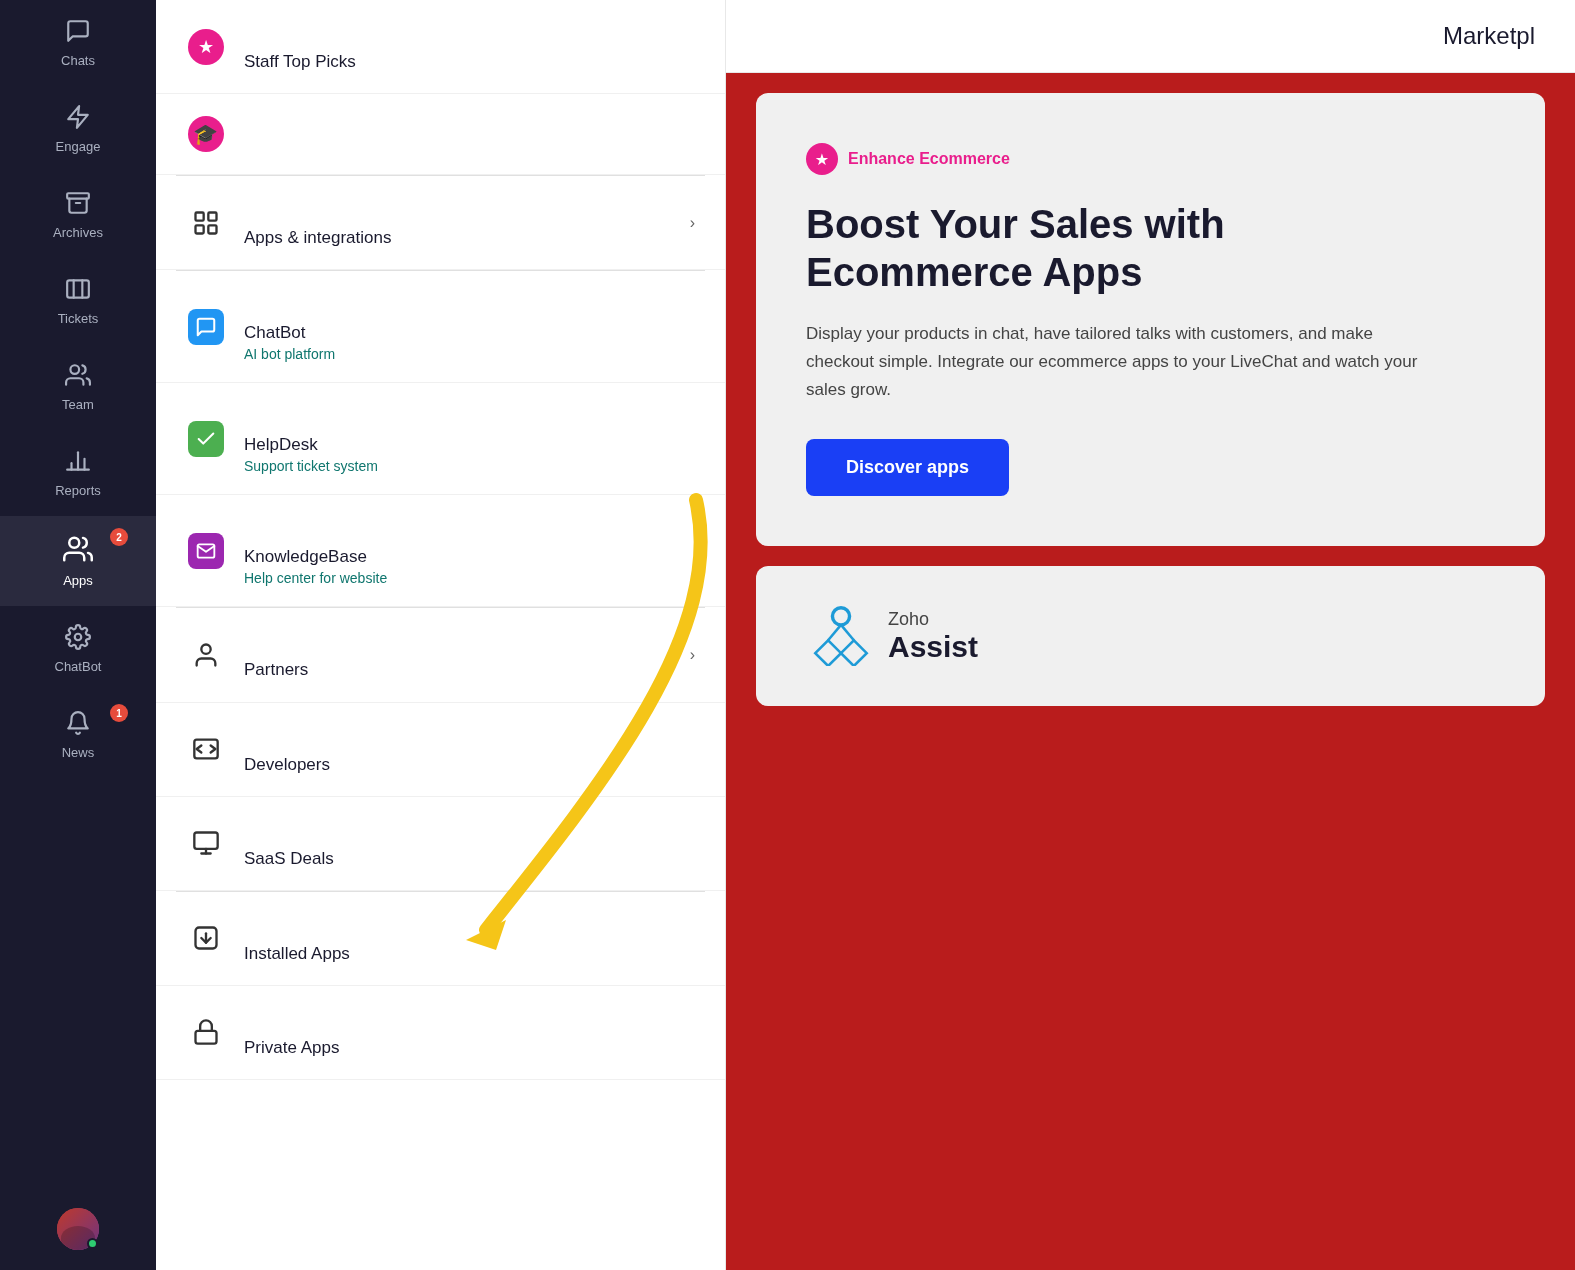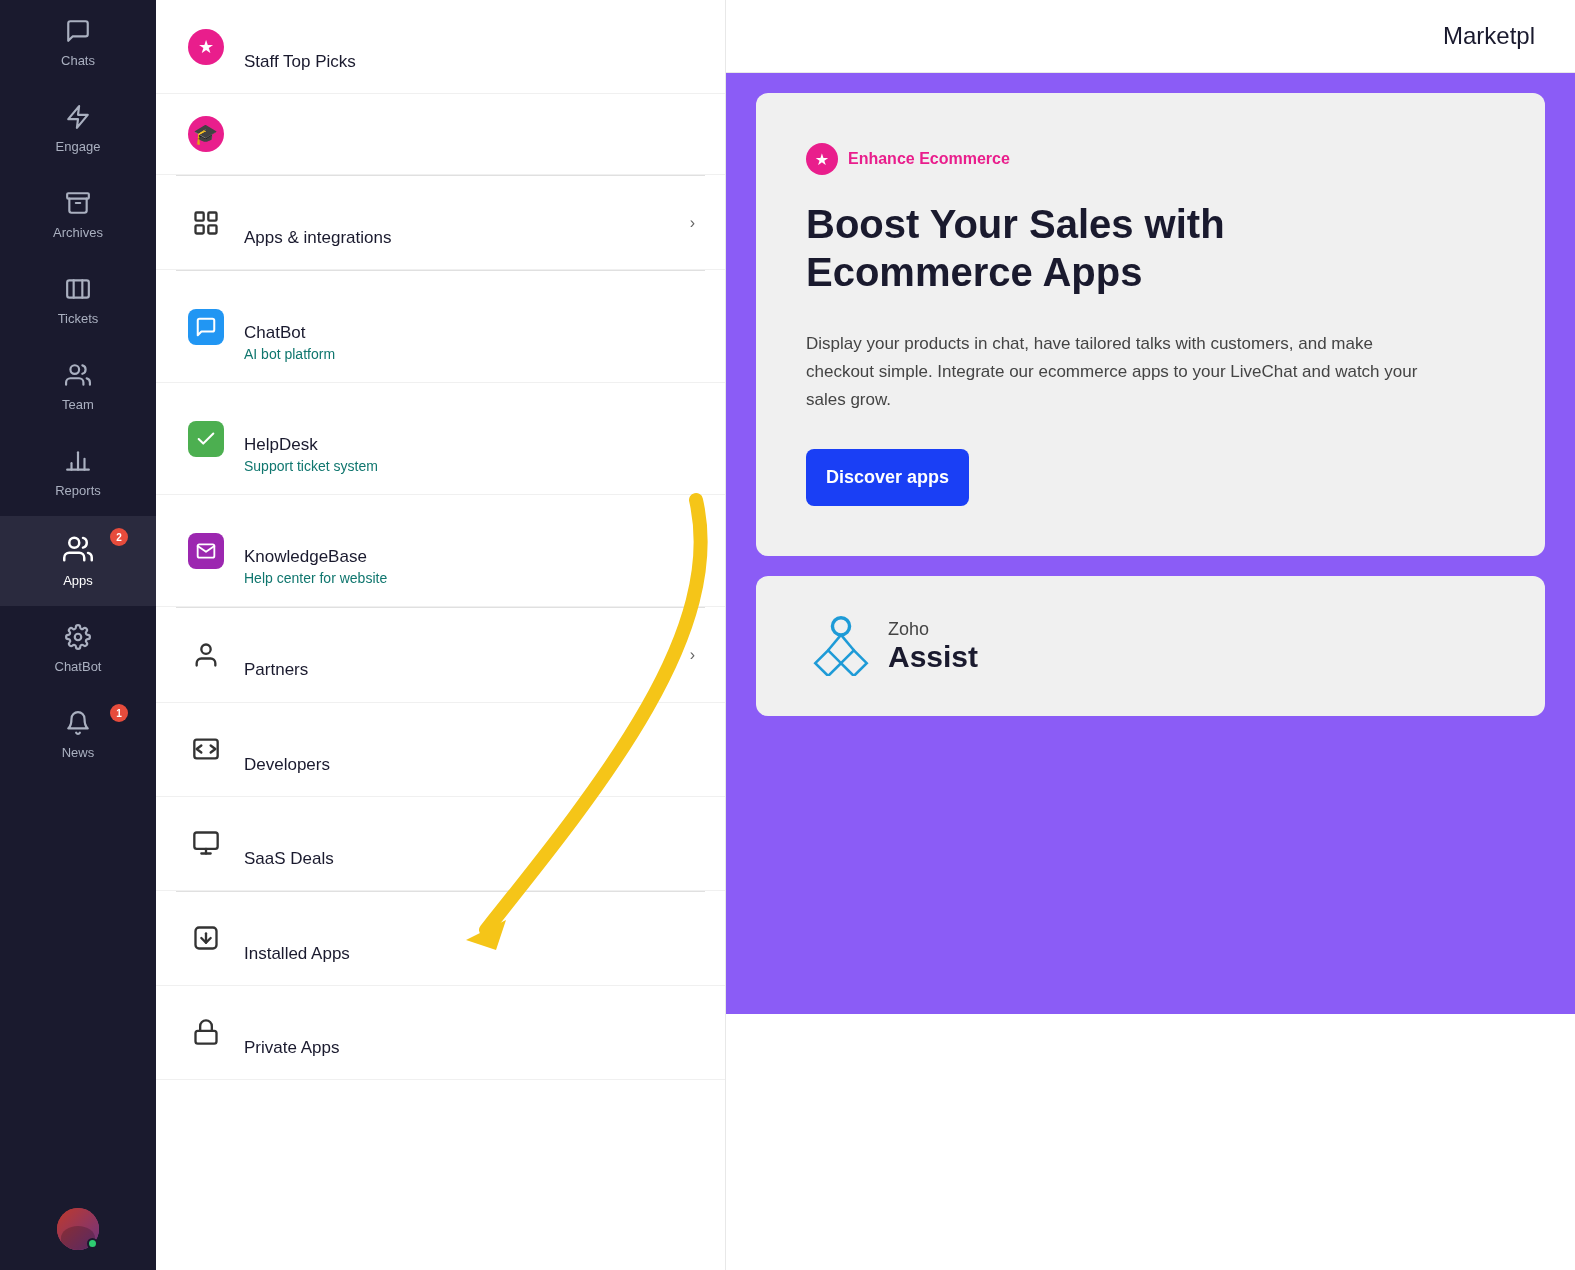--- a/index.html
+++ b/index.html
@@ -193,22 +193,22 @@
       display: flex;
       align-items: center;
       justify-content: center;
       color: #fff;
       font-size: 18px;
     }
 
     
     .main-content {
       flex: 1;
-      background: #8b5cf6;
-      height: 1014px;
+      background: #b91c1c;
+      height: 1270px;
       overflow-y: auto;
       position: relative;
     }
 
     .main-header {
       background: #fff;
       padding: 22px 40px;
       border-bottom: 1px solid #e8e8e8;
       display: flex;
       align-items: center;
@@ -248,36 +248,36 @@
     .card-badge-text {
       font-size: 16px;
       font-weight: 700;
       color: #e91e8c;
     }
     .card-title {
       font-size: 40px;
       font-weight: 800;
       color: #1a1a2e;
       line-height: 1.2;
-      margin-bottom: 34px;
+      margin-bottom: 24px;
       max-width: 600px;
     }
     .card-desc {
       font-size: 17px;
       color: #444;
       line-height: 1.65;
       max-width: 620px;
       margin-bottom: 35px;
     }
     .card-cta {
       background: #1a3ff5;
       color: #fff;
       border: none;
       border-radius: 8px;
-      padding: 18px 20px;
+      padding: 18px 40px;
       font-size: 18px;
       font-weight: 700;
       cursor: pointer;
       display: inline-block;
     }
 
     .content-card-2 {
       background: #f0f0f0;
       margin: 20px 30px;
       border-radius: 12px;

